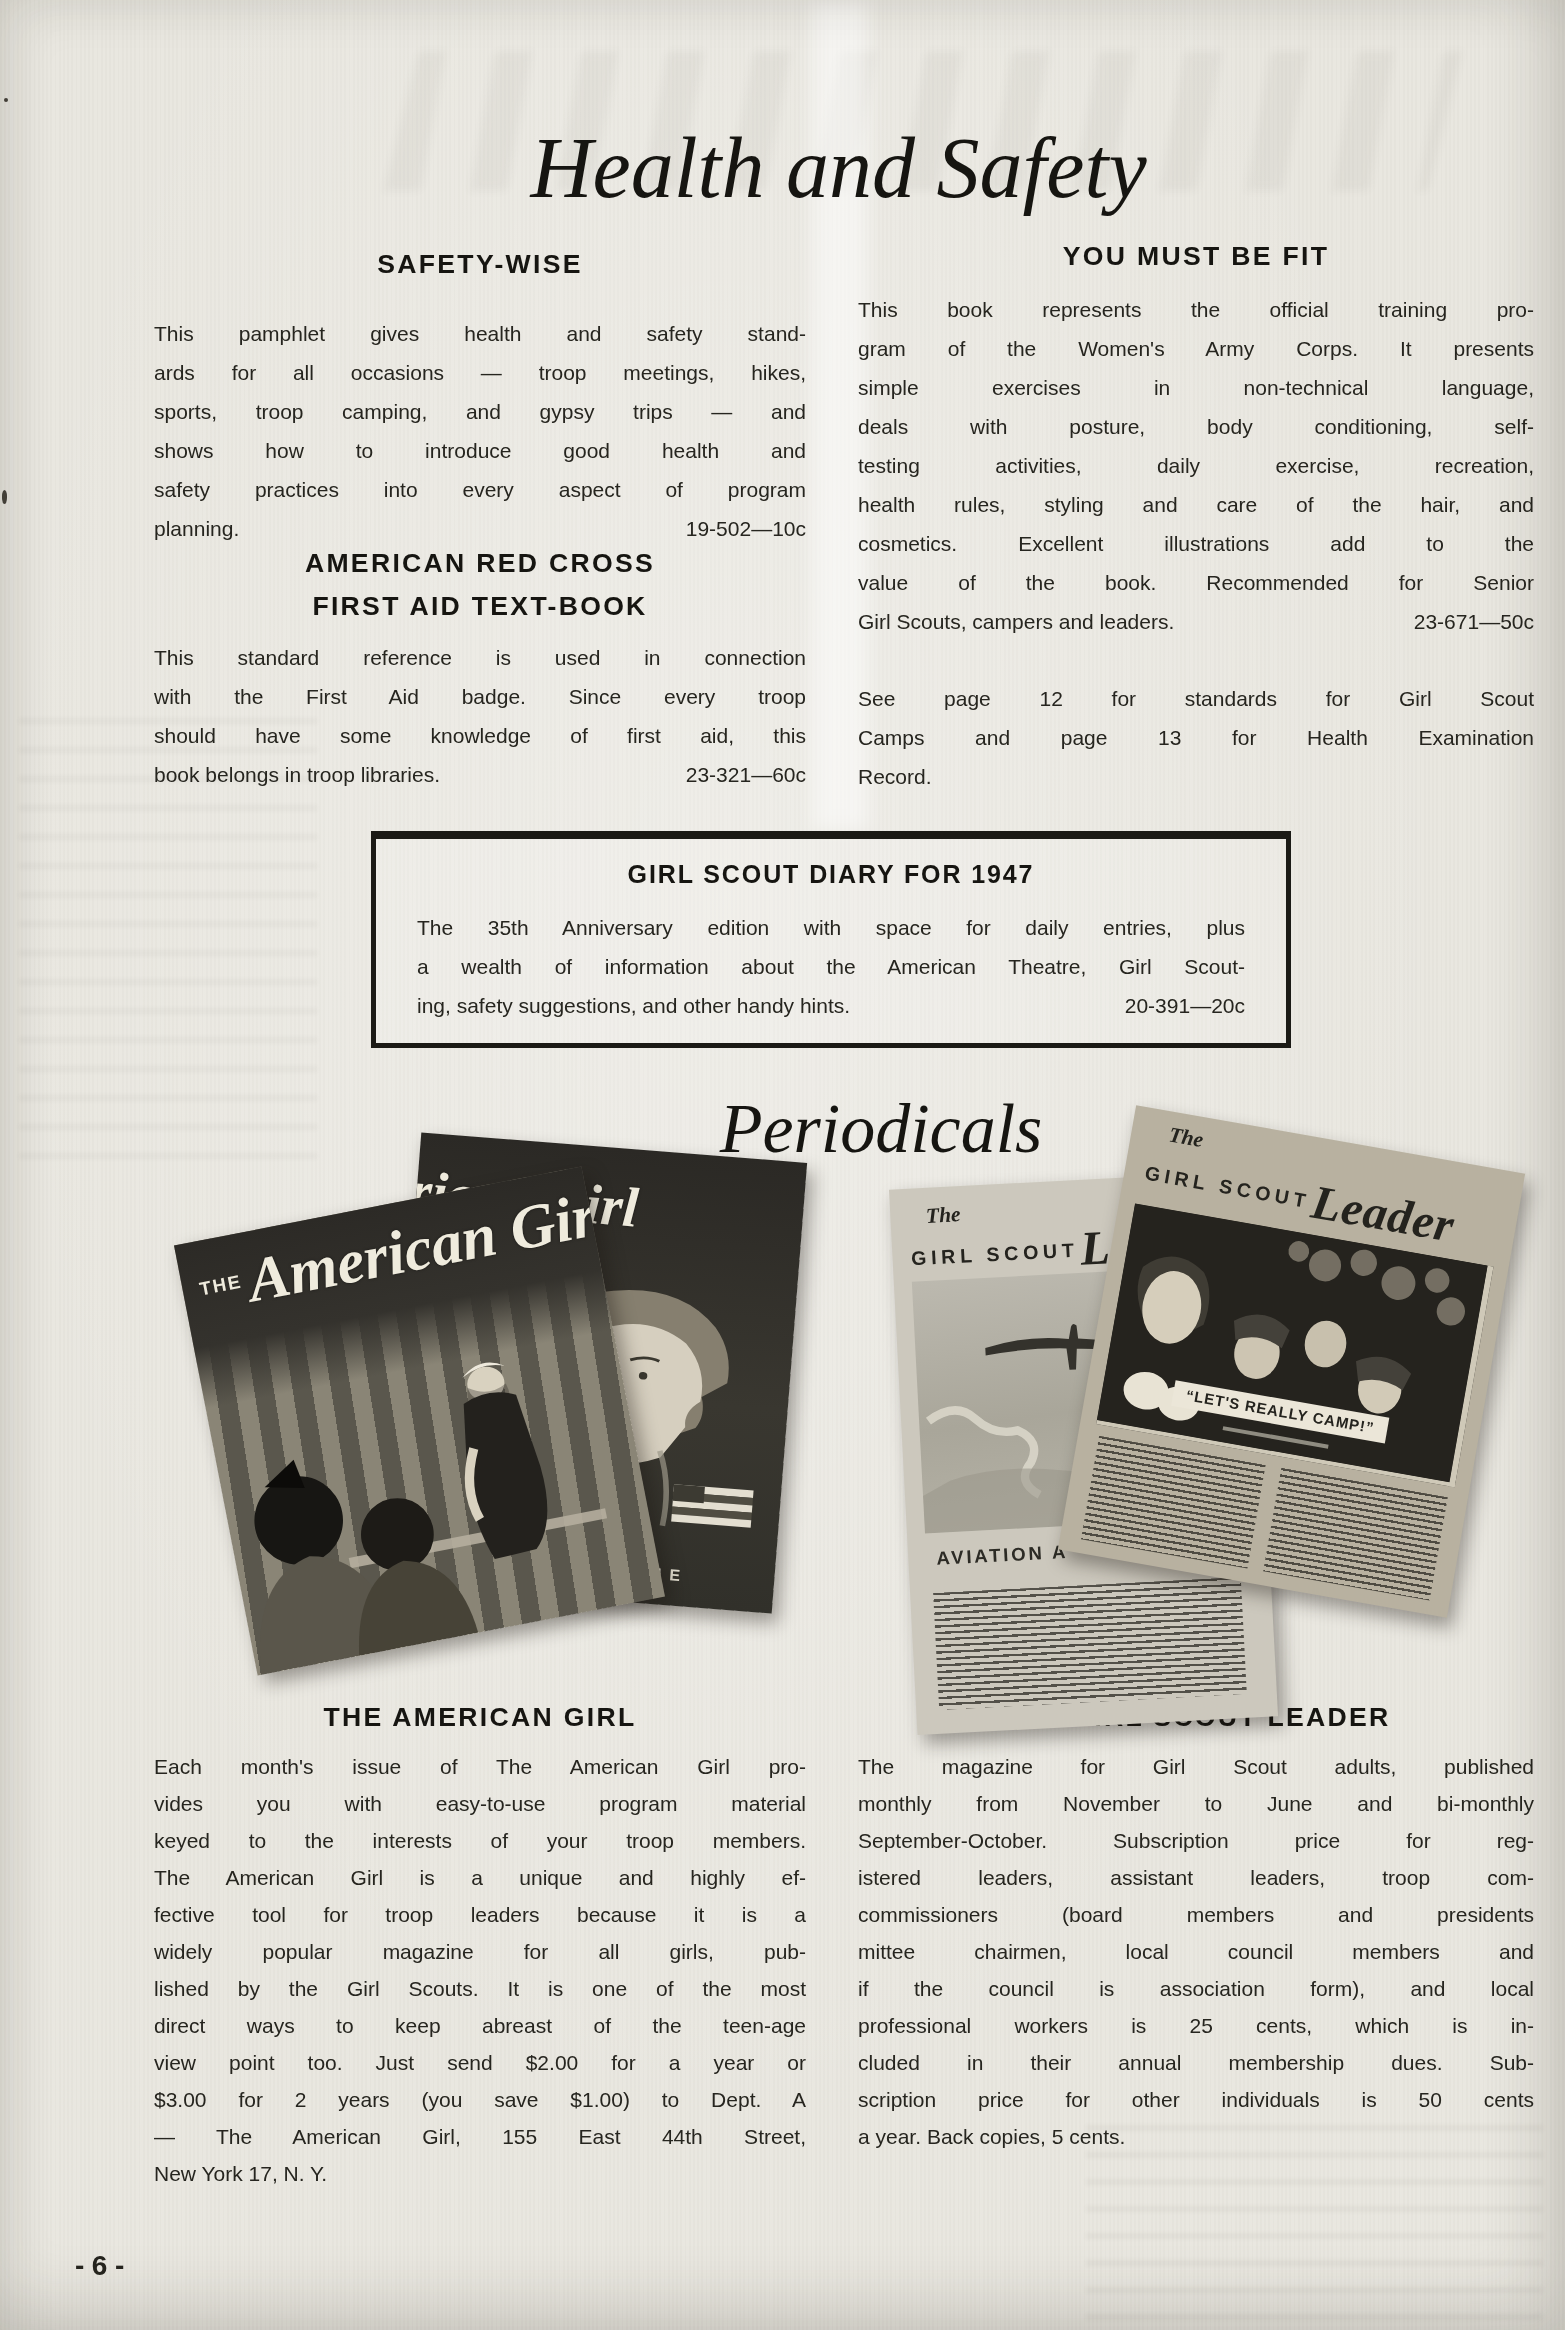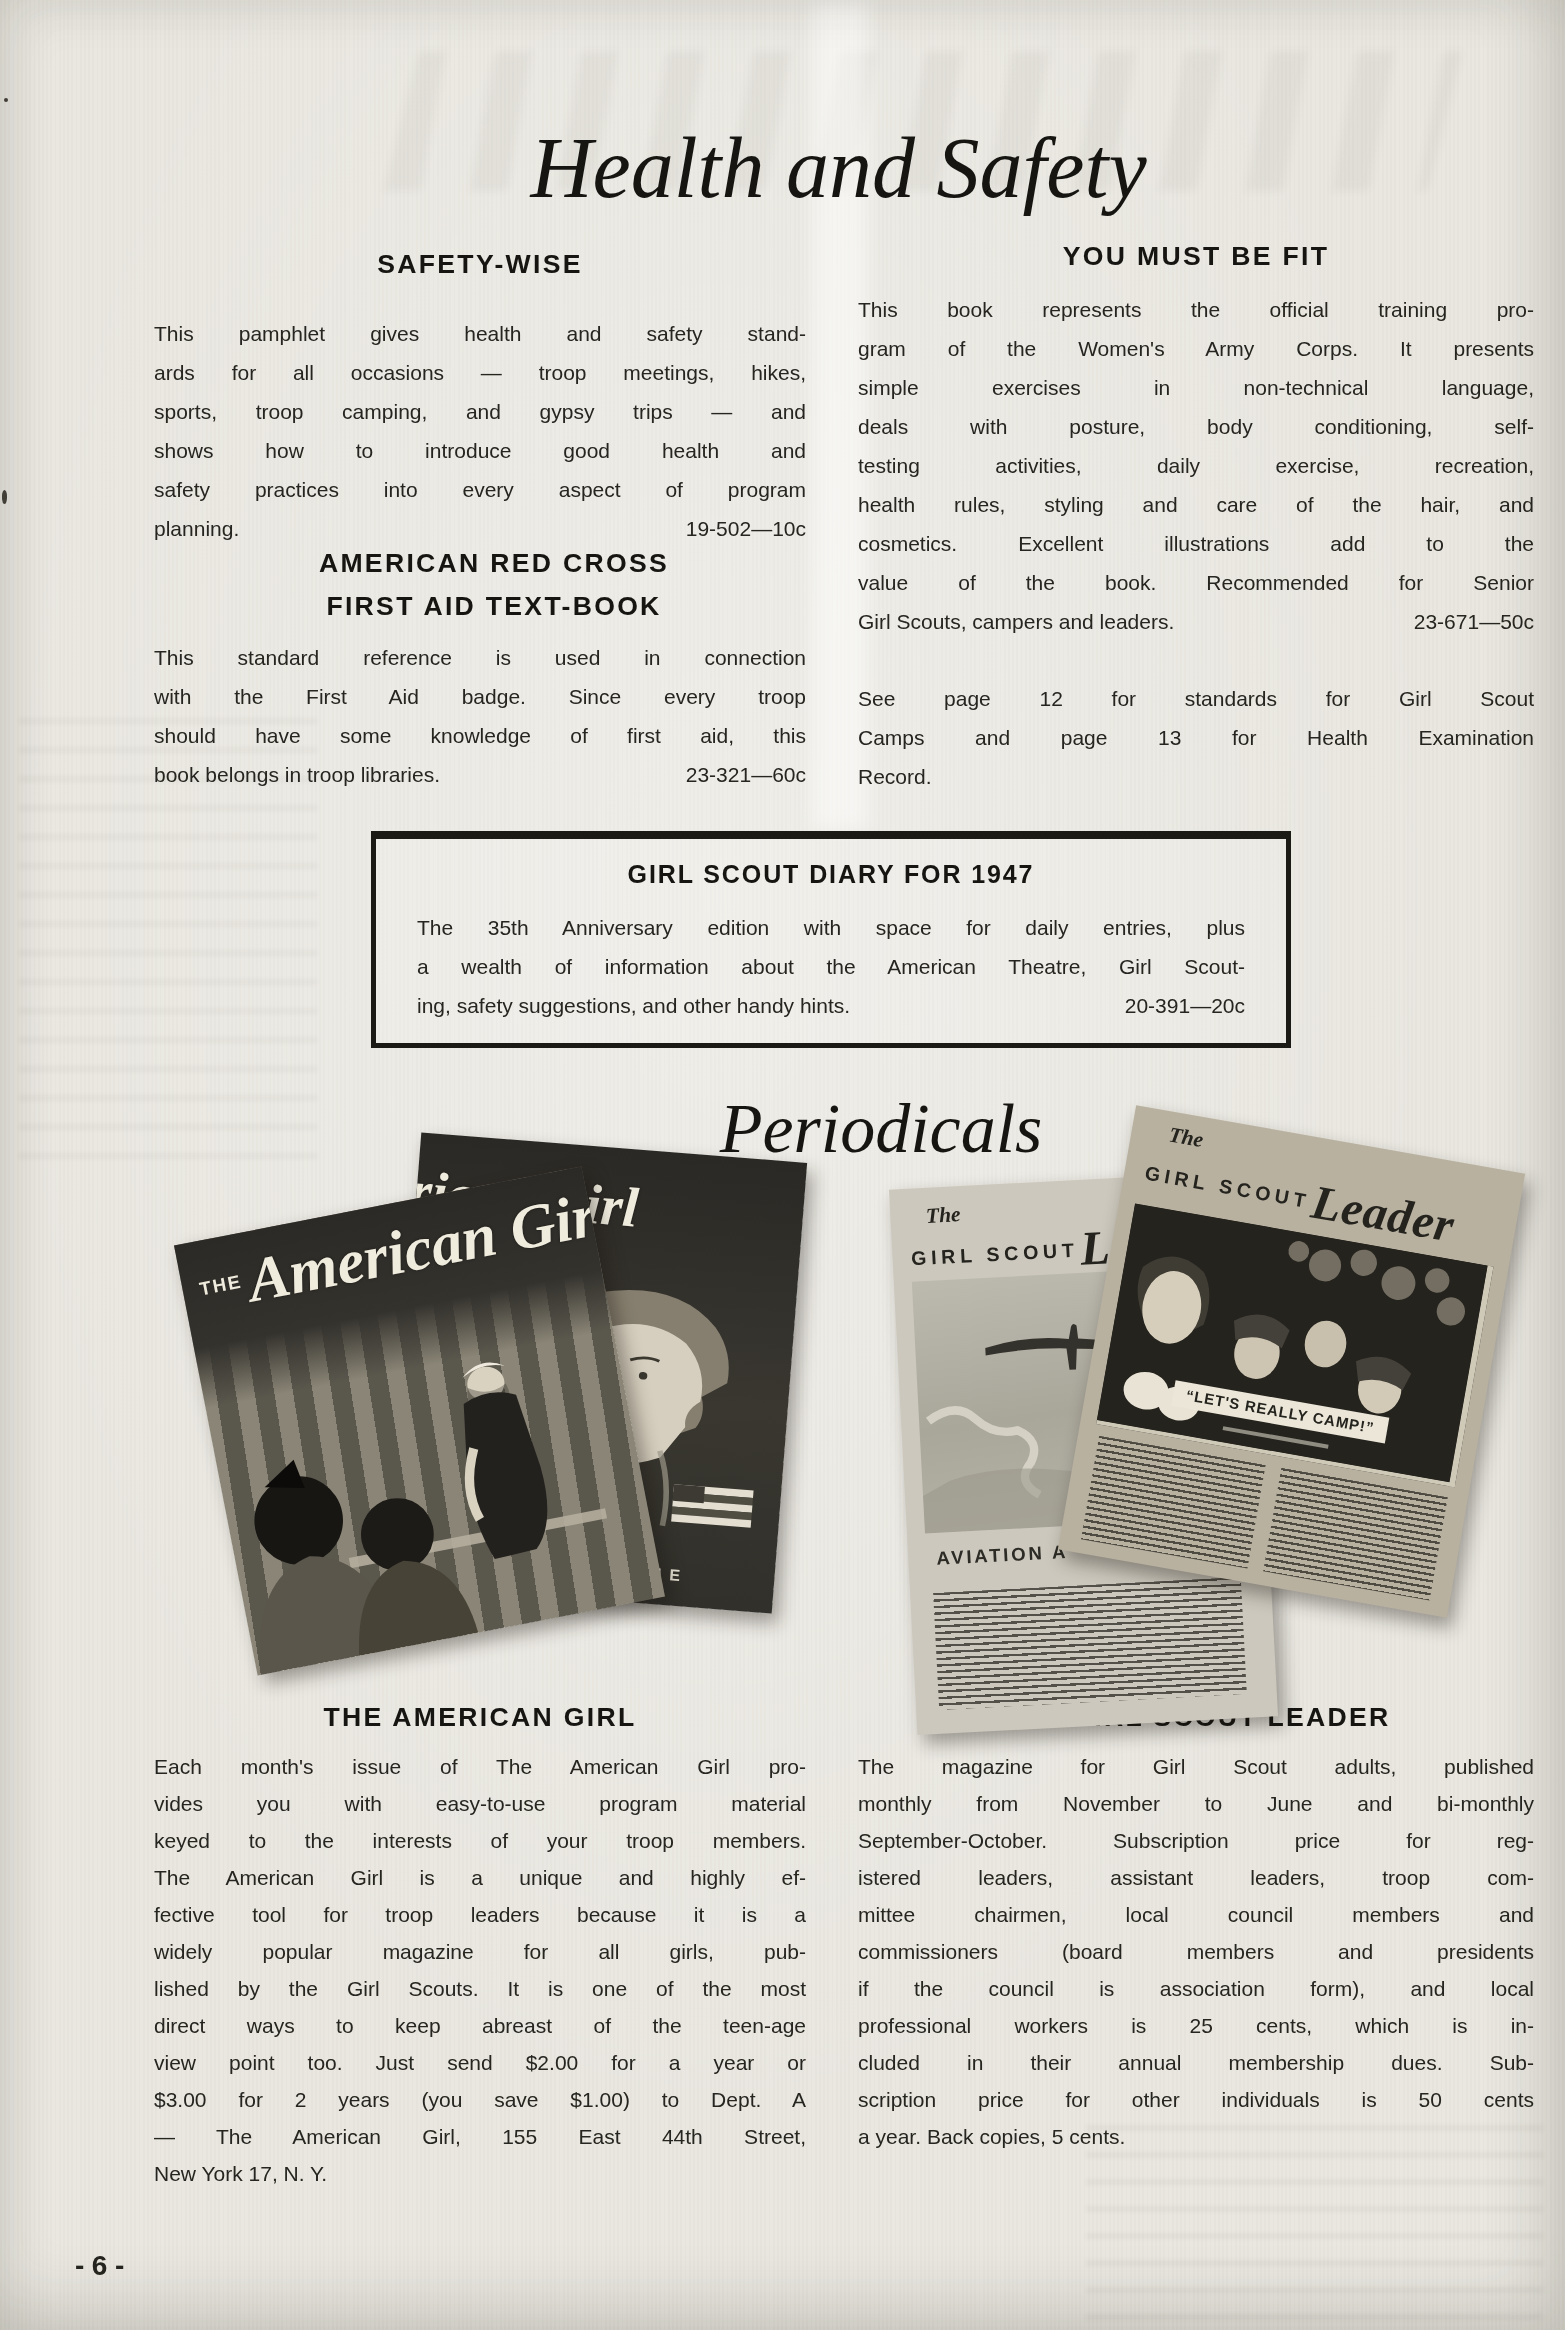--- a/index.html
+++ b/index.html
@@ -55,21 +55,21 @@
   .btext{position:absolute;font-size:21px;color:#26251f;}
   .jline{text-align:justify;text-align-last:justify;}
   .lh84 .jline,.lh84 .lastline,.lh84 .plainline{line-height:39px;height:39px;}
   .lh80 .jline,.lh80 .lastline,.lh80 .plainline{line-height:37px;height:37px;}
   .lastline{display:flex;justify-content:space-between;align-items:baseline;}
   .plainline{text-align:left;}
 
   
   #sw-head{top:235px;left:154px;width:652px;margin-top:8px;}
   #sw-body{top:290px;left:154px;width:652px;margin-top:24px;}
-  #arc-head{top:542px;left:168px;width:652px;}
+  #arc-head{top:542px;left:154px;width:652px;}
   #arc-body{top:638px;left:154px;width:652px;}
   #ymbf-head{top:235px;left:858px;width:676px;}
   #ymbf-body{top:290px;left:858px;width:676px;}
   #ymbf-note{top:679px;left:858px;width:676px;}
   #ag-head{top:1696px;left:154px;width:652px;}
   #ag-body{top:1748px;left:154px;width:652px;}
   #gsl-head{top:1696px;left:858px;width:676px;}
   #gsl-body{top:1748px;left:858px;width:676px;}
 
   
@@ -362,22 +362,22 @@
     <div class="plainline">New York 17, N. Y.</div>
   </div>
 
   <h2 class="h-sans" id="gsl-head">THE GIRL SCOUT LEADER</h2>
   <div class="btext lh80" id="gsl-body">
     <div>
         <div class="jline">The magazine for Girl Scout adults, published</div>
         <div class="jline">monthly from November to June and bi-monthly</div>
         <div class="jline">September-October. Subscription price for reg-</div>
         <div class="jline">istered leaders, assistant leaders, troop com-</div>
+        <div class="jline">commissioners (board members and presidents</div>
         <div class="jline">mittee chairmen, local council members and</div>
-        <div class="jline">commissioners (board members and presidents</div>
         <div class="jline">if the council is association form), and local</div>
         <div class="jline">professional workers is 25 cents, which is in-</div>
         <div class="jline">cluded in their annual membership dues. Sub-</div>
         <div class="jline">scription price for other individuals is 50 cents</div>
       </div>
     <div class="plainline">a year. Back copies, 5 cents.</div>
   </div>
 
   <div id="page-number">-6-</div>
 

